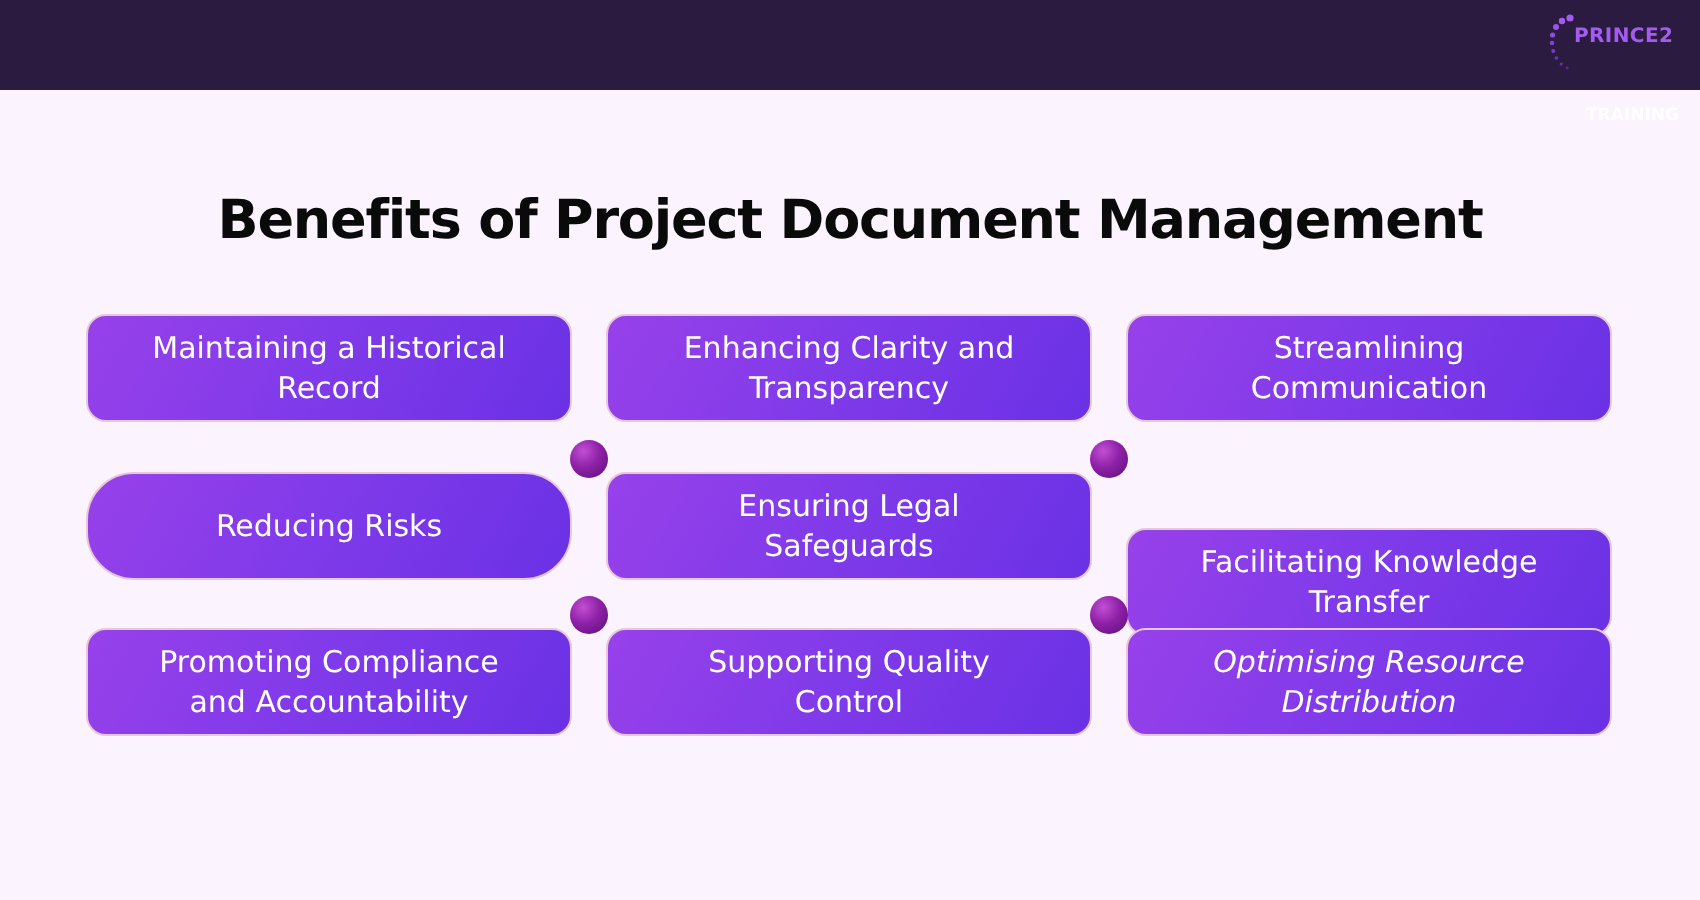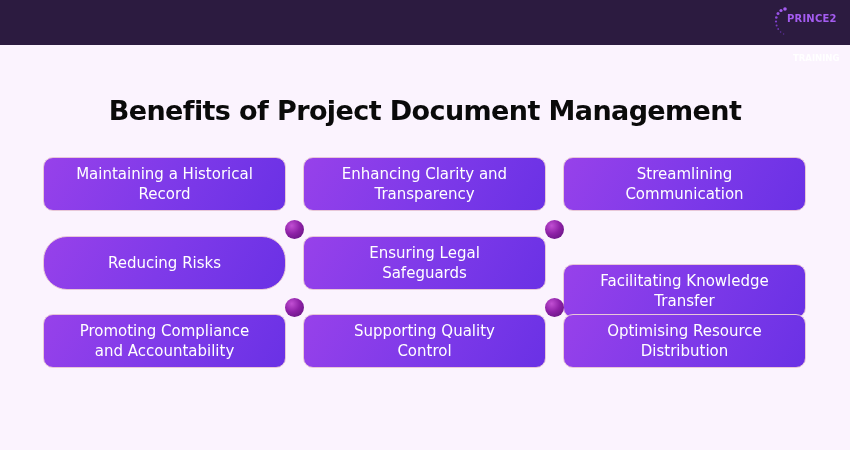--- a/index.html
+++ b/index.html
@@ -136,20 +136,20 @@
 <div class="card" style="left:303px; top:314px;align-items:center;">
   <span>Supporting Quality Control</span>
 </div>
 
 <div class="card" style="left:563px; top:157px;">
   <span>Streamlining Communication</span>
 </div>
 <div class="card" style="left:563px; top:236px;margin-top:28px;">
   <span>Facilitating Knowledge Transfer</span>
 </div>
-<div class="card" style="left:563px; top:314px;">
+<div class="card" style="left:563px; top:314px;font-style:italic;">
   <span>Optimising Resource Distribution</span>
 </div>
 
 <div class="connector" style="left:285px; top:220px;"></div>
 <div class="connector" style="left:285px; top:298px;"></div>
 <div class="connector" style="left:545px; top:220px;"></div>
 <div class="connector" style="left:545px; top:298px;"></div>
 
 </body></html>

